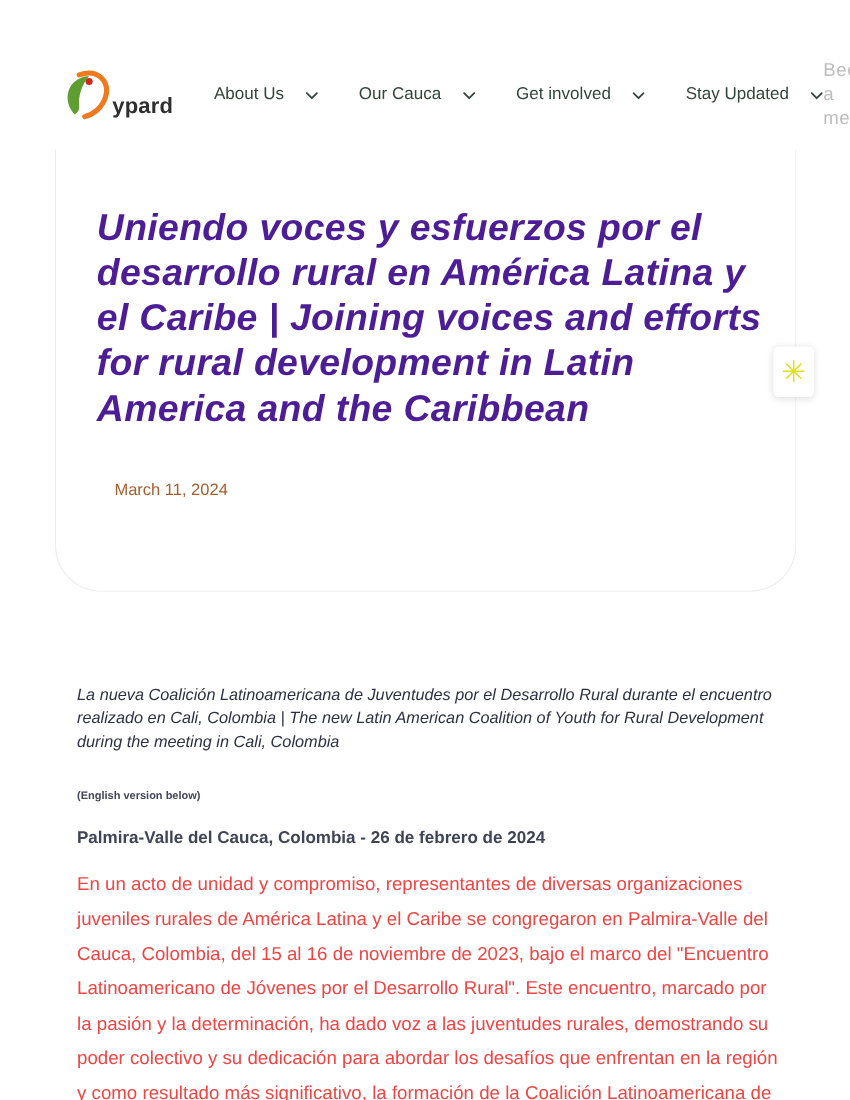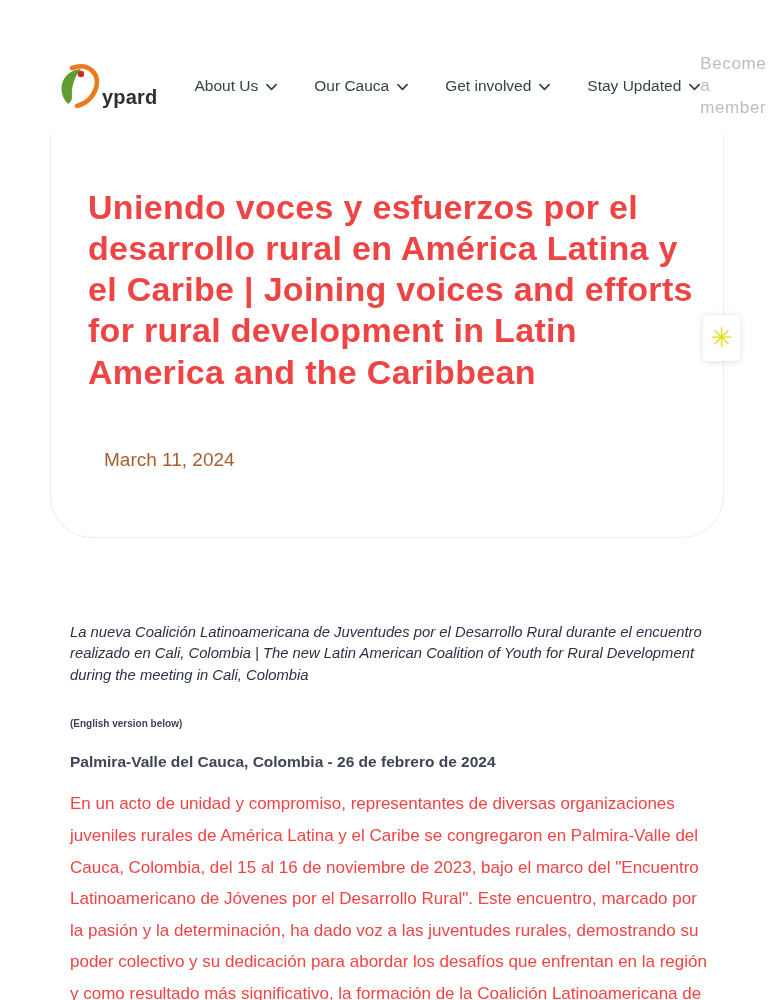--- a/index.html
+++ b/index.html
@@ -37,21 +37,21 @@
   }
   .nav {
     display: flex;
     align-items: center;
     gap: 37px;
     margin-left: 37px;
   }
   .nav-item {
     display: flex;
     align-items: center;
-    gap: 8px;
+    gap: 20px;
     font-size: 15.5px;
     color: #30463a;
     cursor: pointer;
     white-space: nowrap;
   }
   .chev { display: inline-flex; margin-top: 2px; }
   .cta {
     margin-left: auto;
     margin-right: 16px;
     width: 92px;
@@ -75,25 +75,26 @@
     border-top: none;
     border-radius: 0 0 42px 42px;
   }
   .hero-title {
     margin: 52px 24px 0 37px;
     max-width: 650px;
     font-size: 34px;
     line-height: 1.21;
     font-weight: 600;
     letter-spacing: 0.3px;
-    color: #ef4444;
+    color: #4c1d95;
+    font-style: italic;
   }
   .hero-date {
-    margin: 56px 0 0 53px;
-    font-size: 19px;
+    margin: 44px 0 0 53px;
+    font-size: 15px;
     color: #a65e2f;
   }
 
   
   .widget {
     position: absolute;
     left: 703px;
     top: 315px;
     width: 37px;
     height: 46px;

